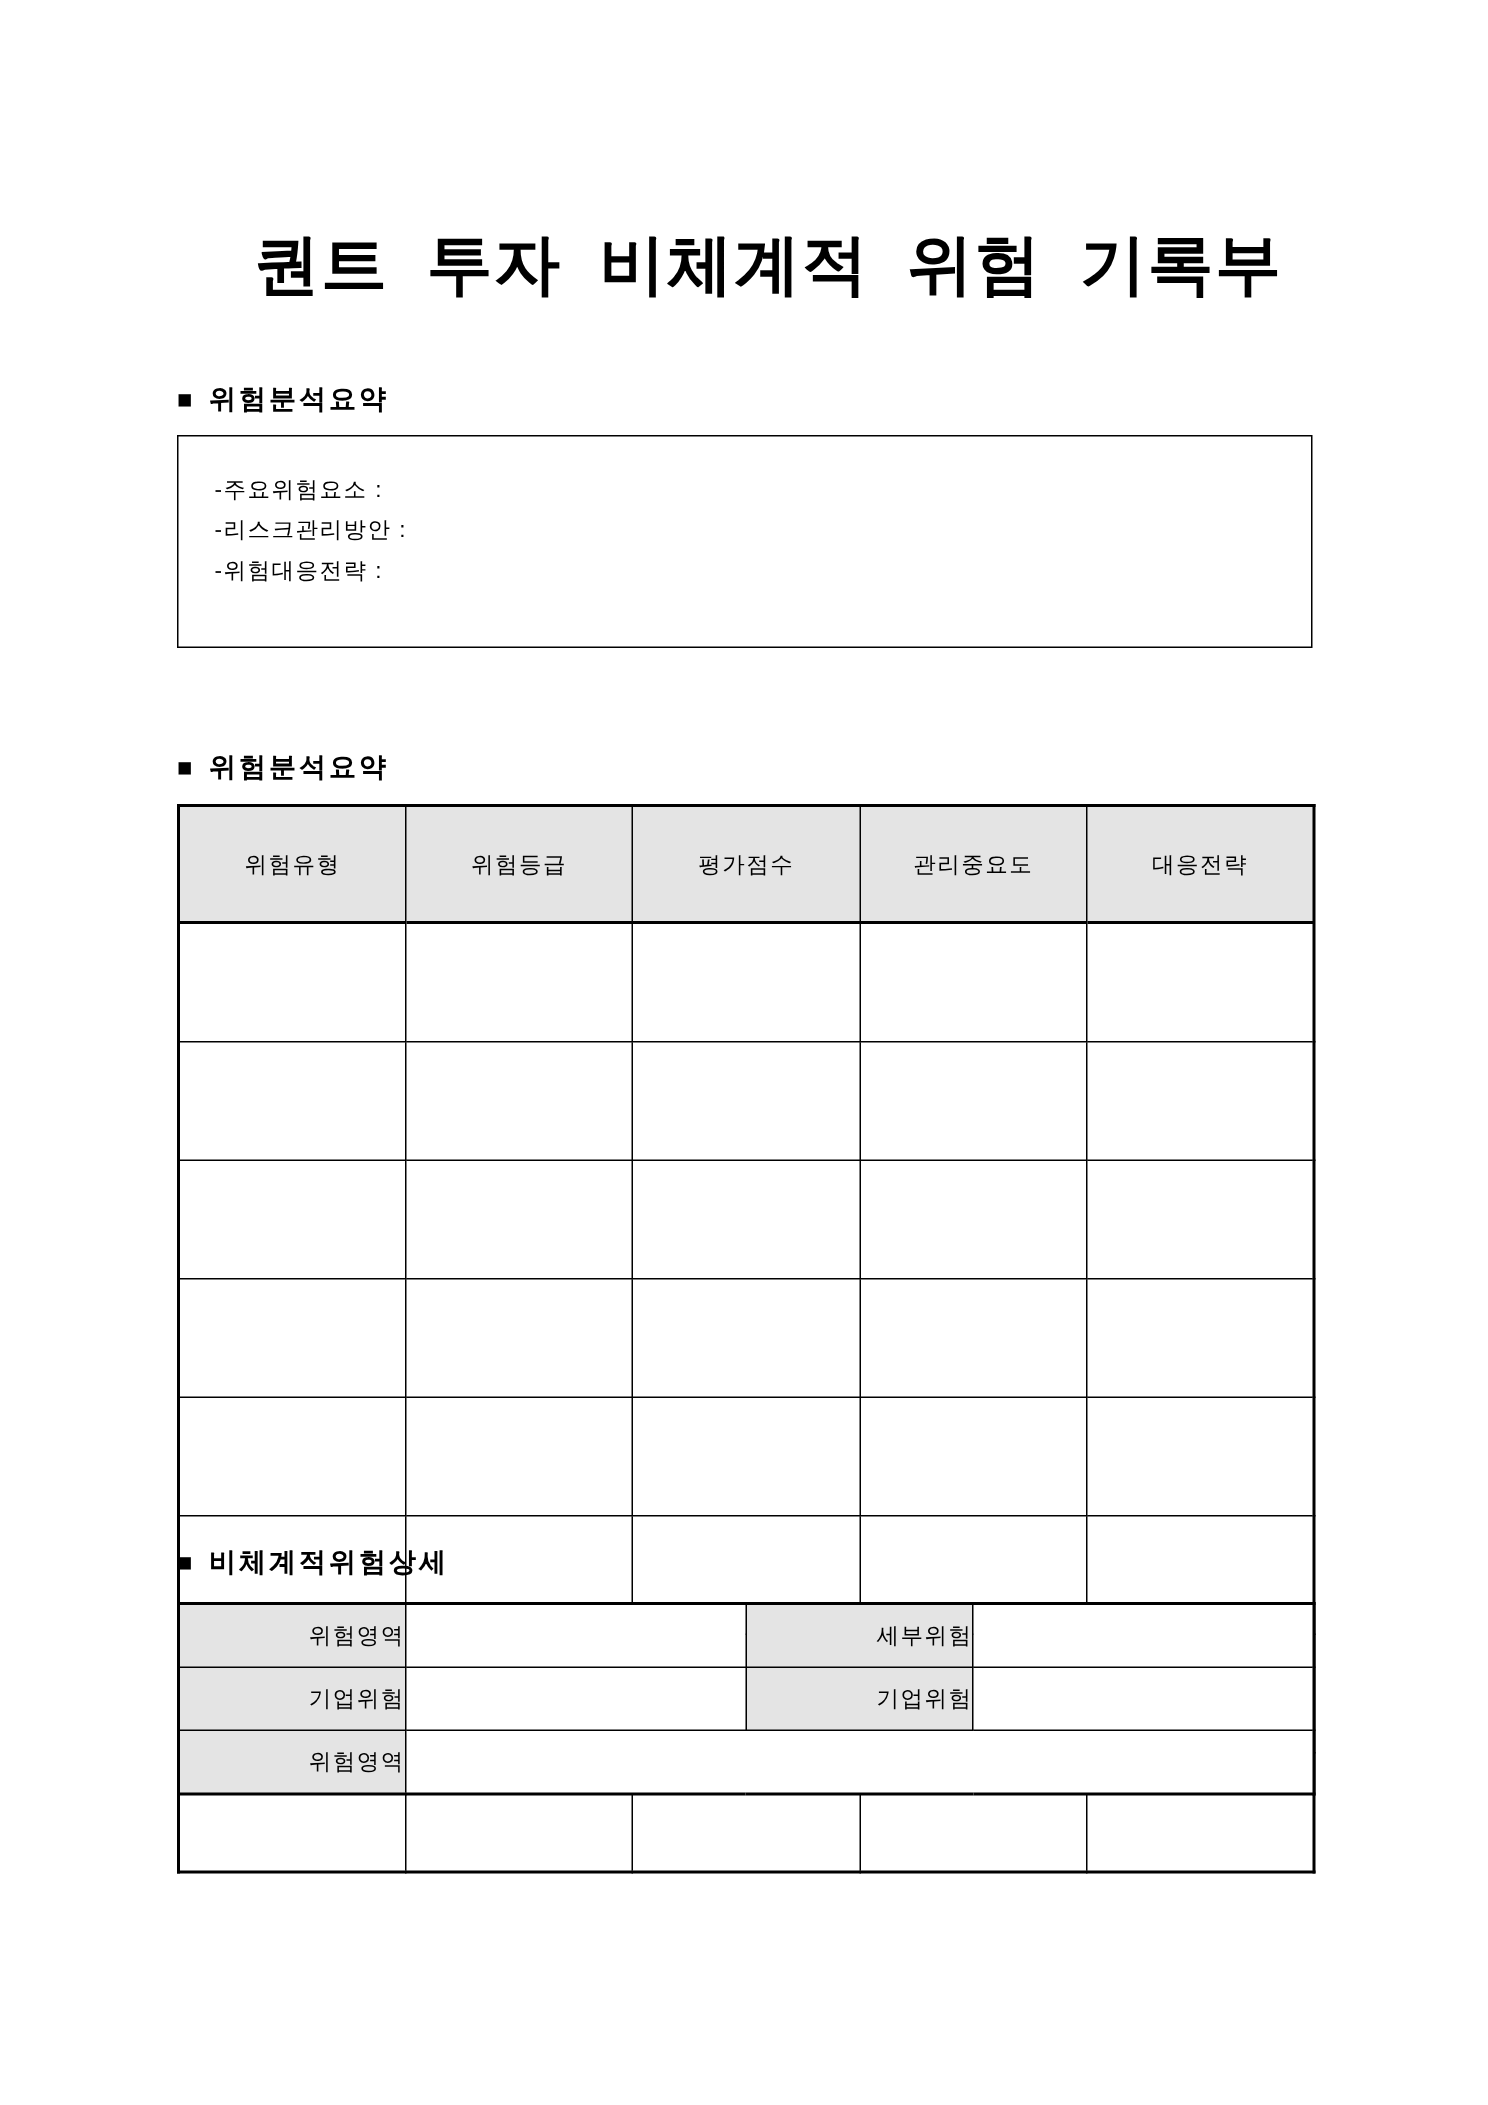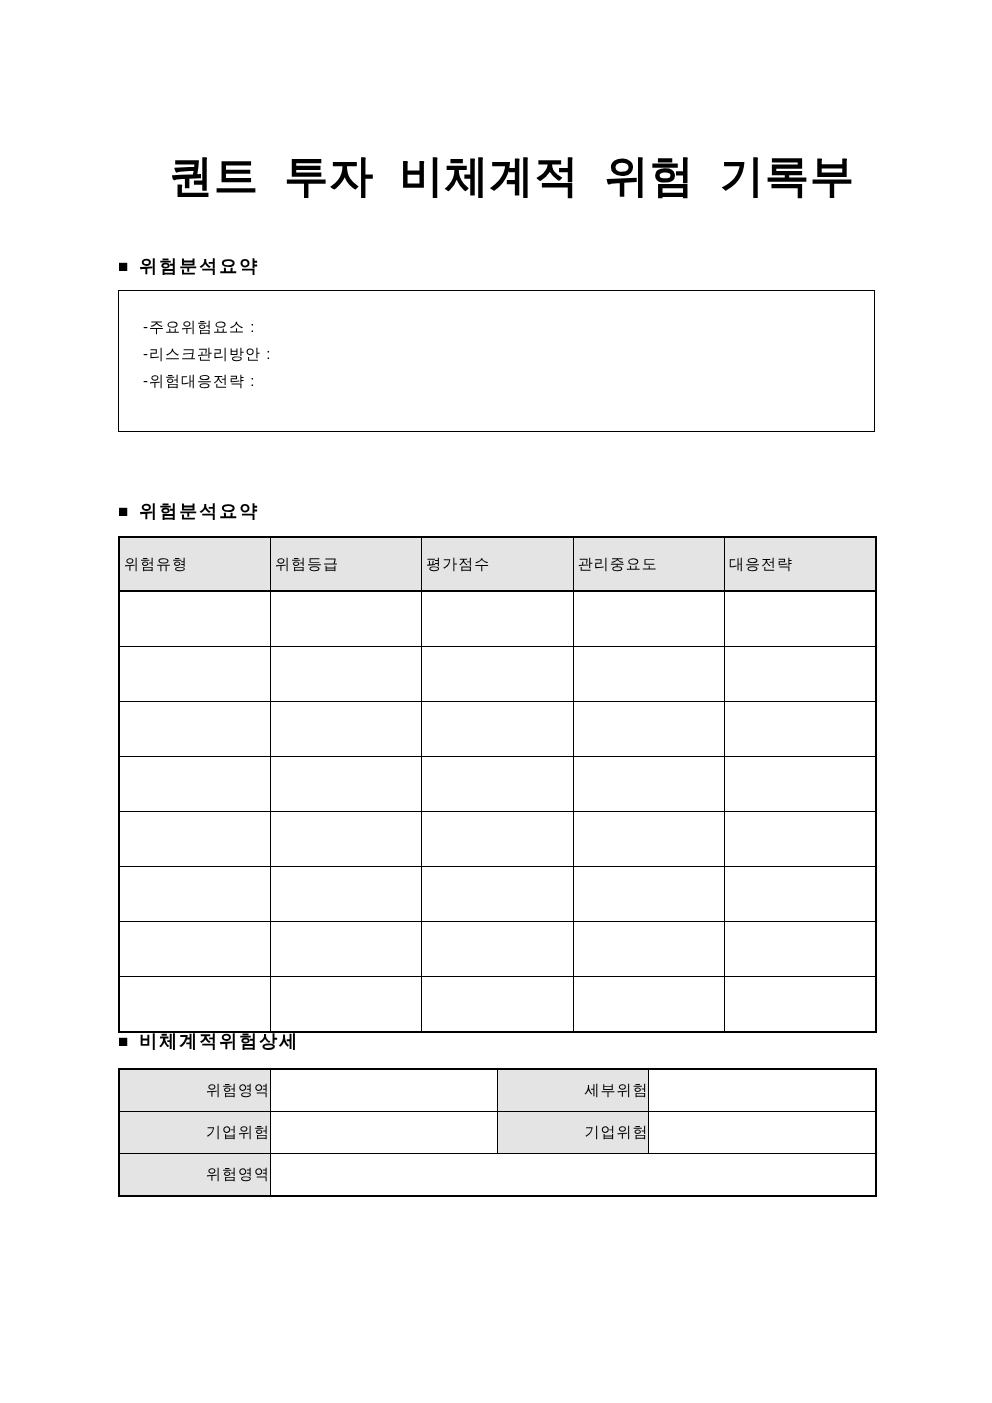--- a/index.html
+++ b/index.html
@@ -69,23 +69,23 @@
     border-collapse: collapse;
     table-layout: fixed;
     width: 759px;
     font-size: 15px;
     letter-spacing: 1px;
   }
   .assessment-table { top: 536px; }
   .assessment-table th,
   .assessment-table td {
     border: 1px solid var(--border, #000000);
-    text-align: left;
+    text-align: center;
     vertical-align: middle;
-    padding: 4px;
+    padding: 16px;
   }
   .assessment-table th {
     height: 44px;
     background: var(--header-bg, #e4e4e4);
     font-weight: 400;
     border-bottom-width: 2px;
   }
   .assessment-table td { height: 46px; background: #ffffff; }
   .assessment-table { border: 2px solid var(--border, #000000); }
 

